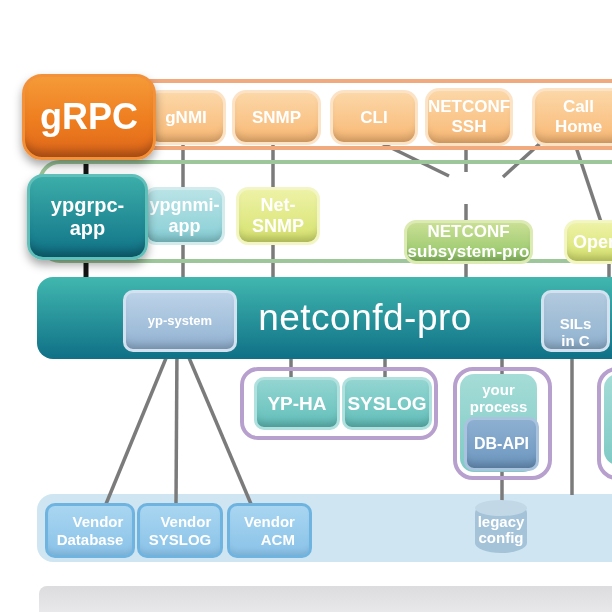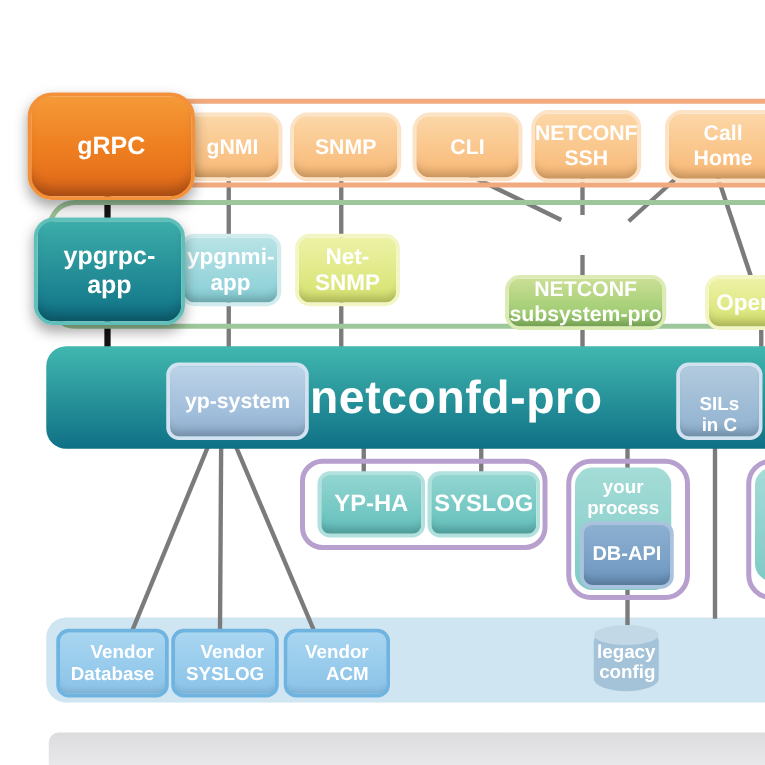--- a/index.html
+++ b/index.html
@@ -27,21 +27,21 @@
   .ring-p3{left:597px;top:367px;width:60px;height:105px;border-radius:20px;}
   
   .box{position:absolute;display:flex;align-items:center;justify-content:center;
     text-align:center;color:#fff;font-weight:700;border-style:solid;
     box-shadow:inset 0 -10px 8px -6px rgba(0,0,0,0.22);}
   .box span{white-space:pre-line;line-height:1.15;}
   
   .proto{border-width:3px;border-color:var(--proto-border);border-radius:14px;
     background:linear-gradient(180deg,var(--proto-top),var(--proto-bottom));font-size:17px;}
   .grpc{left:22px;top:74px;width:128px;height:80px;border-width:3px;
-    border-color:var(--grpc-border);border-radius:20px;font-size:20px;
+    border-color:var(--grpc-border);border-radius:20px;font-size:36px;
     background:linear-gradient(180deg,var(--grpc-top) 0%,var(--grpc-mid) 55%,var(--grpc-bottom) 100%);
     box-shadow:0 5px 10px rgba(0,0,0,0.35), inset 0 -12px 10px -6px rgba(0,0,0,0.28);}
   .gnmi{left:146px;top:90px;width:74px;height:49px;}
   .snmp{left:232px;top:90px;width:83px;height:49px;}
   .cli{left:330px;top:90px;width:82px;height:49px;}
   .netconf-ssh{left:425px;top:88px;width:82px;height:52px;}
   .call-home{left:532px;top:88px;width:87px;height:52px;}
   
   .ypgrpc{left:27px;top:174px;width:115px;height:80px;border-width:3px;
     border-color:var(--ypgrpc-border);border-radius:16px;font-size:20px;
@@ -61,23 +61,23 @@
     background:linear-gradient(180deg,var(--subsys-top),var(--subsys-bottom));}
   .openssh{left:564px;top:220px;width:95px;height:38px;border-width:3px;
     border-color:var(--netsnmp-border);border-radius:12px;font-size:18px;
     background:linear-gradient(180deg,var(--netsnmp-top),var(--netsnmp-bottom));}
   
   .bar{position:absolute;left:37px;top:277px;width:603px;height:82px;
     border-radius:16px 0 0 16px;
     background:linear-gradient(180deg,var(--bar-top),var(--bar-bottom));}
   .bar-title{position:absolute;left:245px;top:277px;width:240px;height:82px;
     display:flex;align-items:center;justify-content:center;color:#fff;
-    font-size:37px;font-weight:700;letter-spacing:0.5px;}
-  .yp-system{left:133px;top:290px;width:108px;height:56px;border-width:3px;
-    border-color:var(--ypsys-border);border-radius:10px;font-size:17px;
+    font-size:37px;font-weight:400;letter-spacing:0.5px;}
+  .yp-system{left:123px;top:290px;width:108px;height:56px;border-width:3px;
+    border-color:var(--ypsys-border);border-radius:10px;font-size:13px;
     background:linear-gradient(180deg,var(--ypsys-top),var(--ypsys-bottom));}
   .sils{left:541px;top:290px;width:63px;height:56px;border-width:3px;
     border-color:var(--ypsys-border);border-radius:10px;font-size:15px;
     background:linear-gradient(180deg,var(--sils-top),var(--sils-bottom));align-items:flex-end;}
   
   .tealbox{border-width:3px;border-color:var(--tealbox-border);border-radius:10px;font-size:19px;
     background:linear-gradient(180deg,var(--tealbox-top),var(--tealbox-bottom));}
   .yp-ha{left:254px;top:377px;width:80px;height:47px;}
   .syslog{left:342px;top:377px;width:84px;height:47px;}
   .your-process{left:460px;top:374px;width:77px;height:91px;border-width:0;
@@ -92,21 +92,21 @@
   
   .vendor{border-width:3px;border-color:var(--vendor-border);border-radius:10px;font-size:15px;
     background:linear-gradient(180deg,var(--vendor-top),var(--vendor-bottom));
     box-shadow:inset 0 -6px 6px -4px rgba(0,0,0,0.12);text-align:right;}
   .vendor-db{left:45px;top:503px;width:84px;height:49px;}
   .vendor-syslog{left:137px;top:503px;width:80px;height:49px;}
   .vendor-acm{left:227px;top:503px;width:79px;height:49px;}
   
   .cyl{position:absolute;left:475px;top:507px;width:52px;height:46px;
     background:var(--legacy-body);border-radius:6px 6px 26px 26px / 6px 6px 10px 10px;
-    display:flex;align-items:center;justify-content:center;text-align:right;
+    display:flex;align-items:center;justify-content:center;text-align:center;
     color:#fff;font-size:15px;font-weight:700;}
   .cyl::before{content:"";position:absolute;left:0;top:-7px;width:52px;height:16px;
     border-radius:50%;background:var(--legacy-top);}
   .cyl span{position:relative;white-space:pre-line;line-height:1.1;}
 </style>
 </head>
 <body>
 
 <div class="canvas">
 

